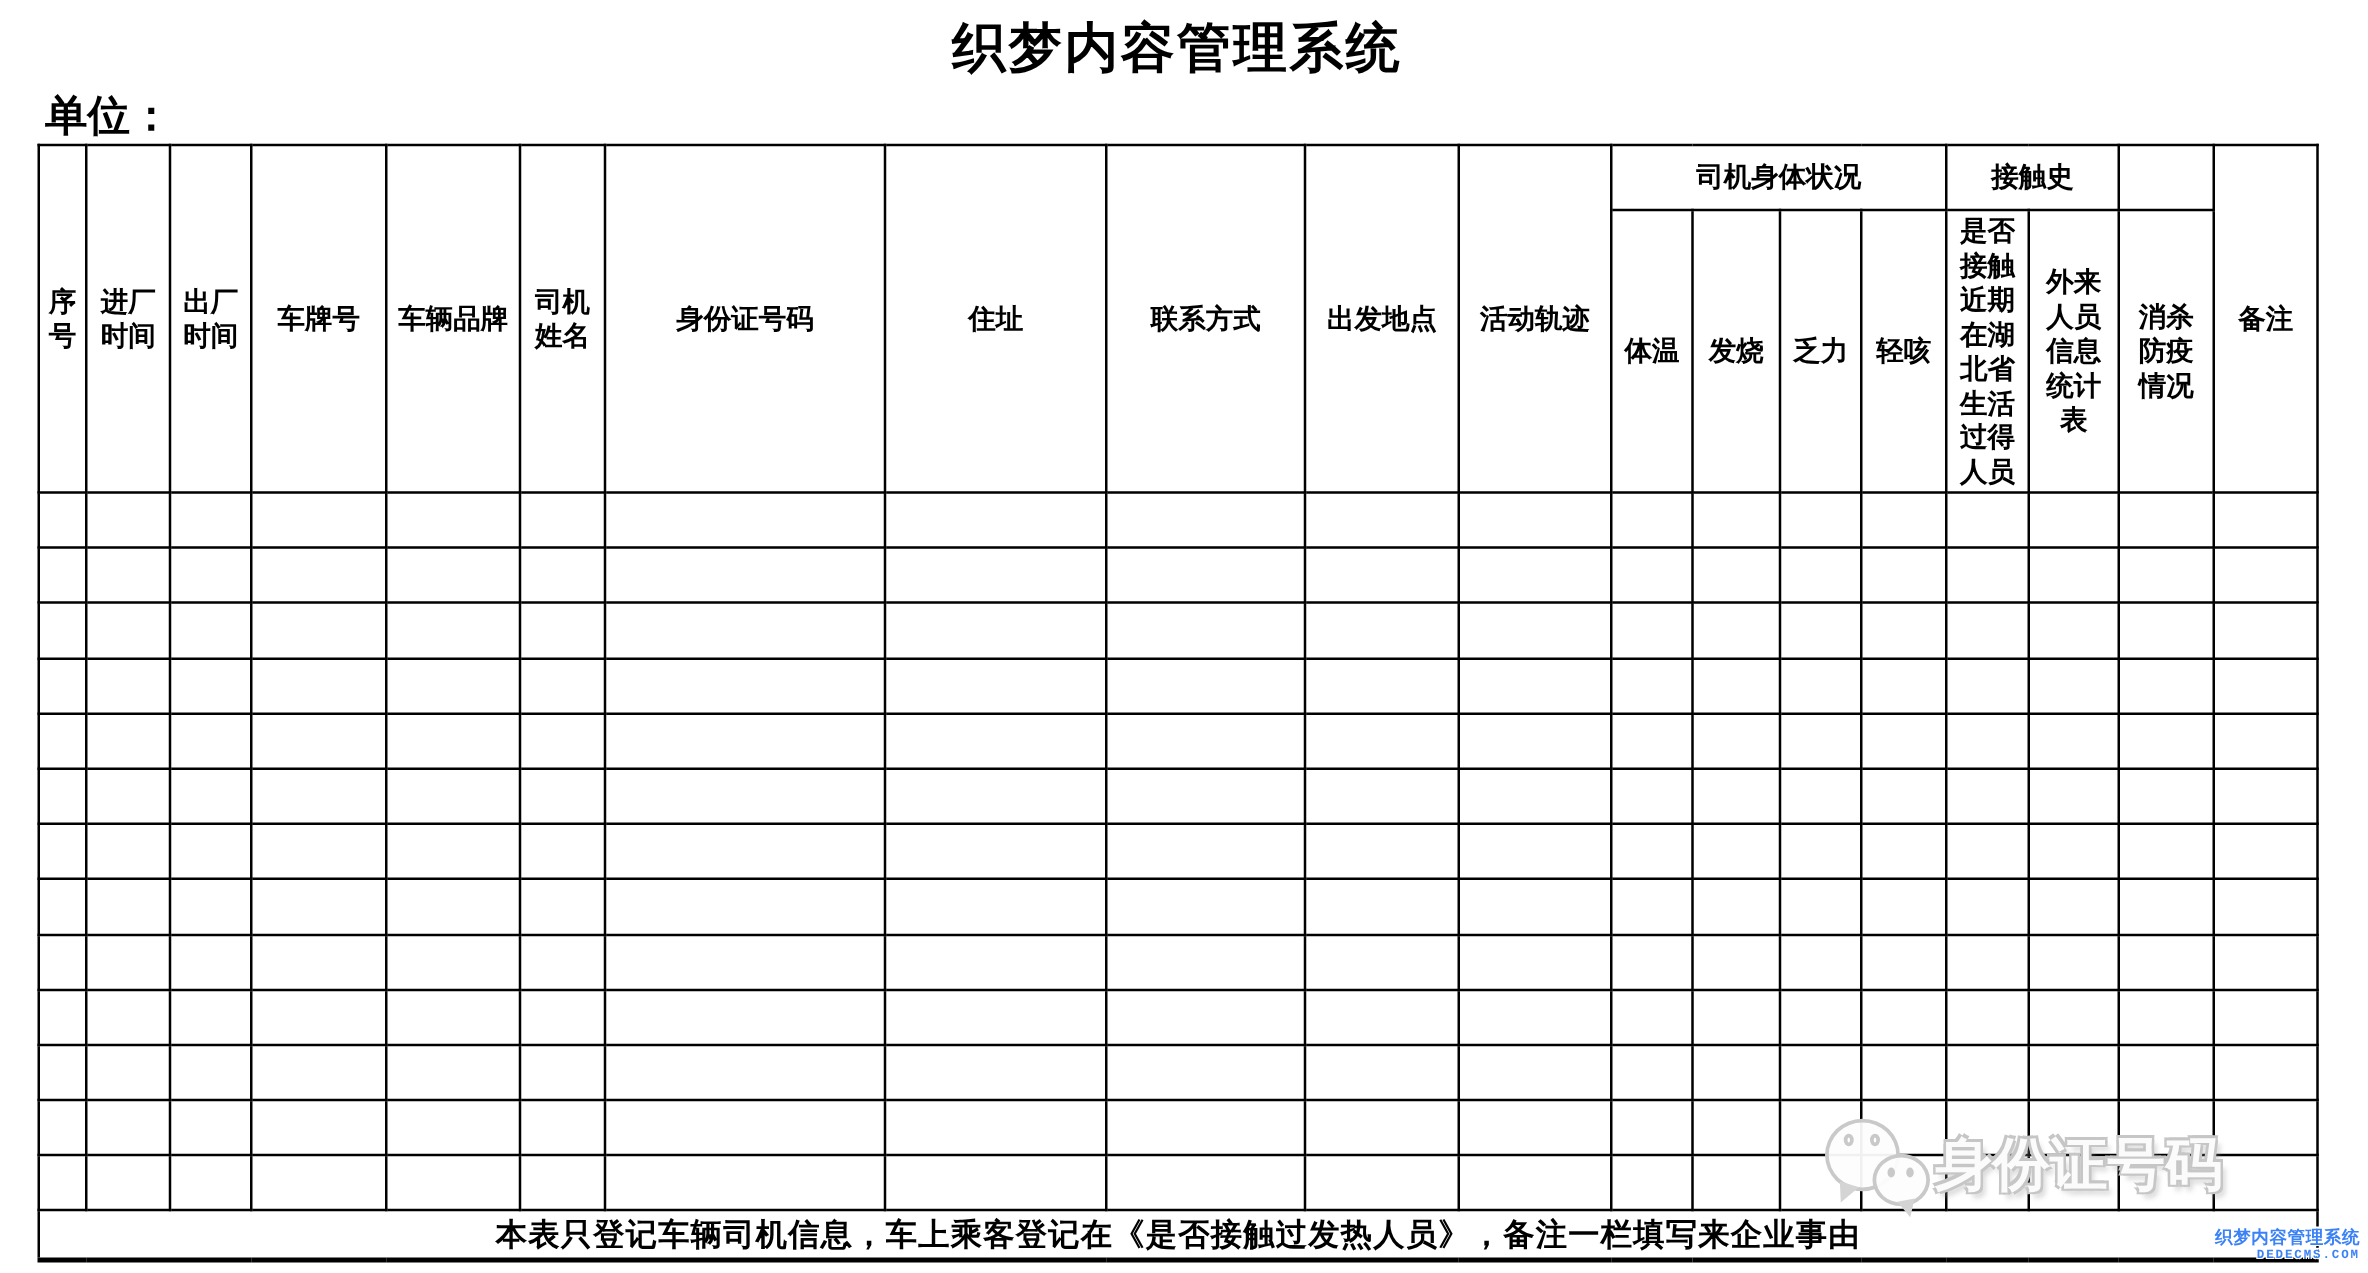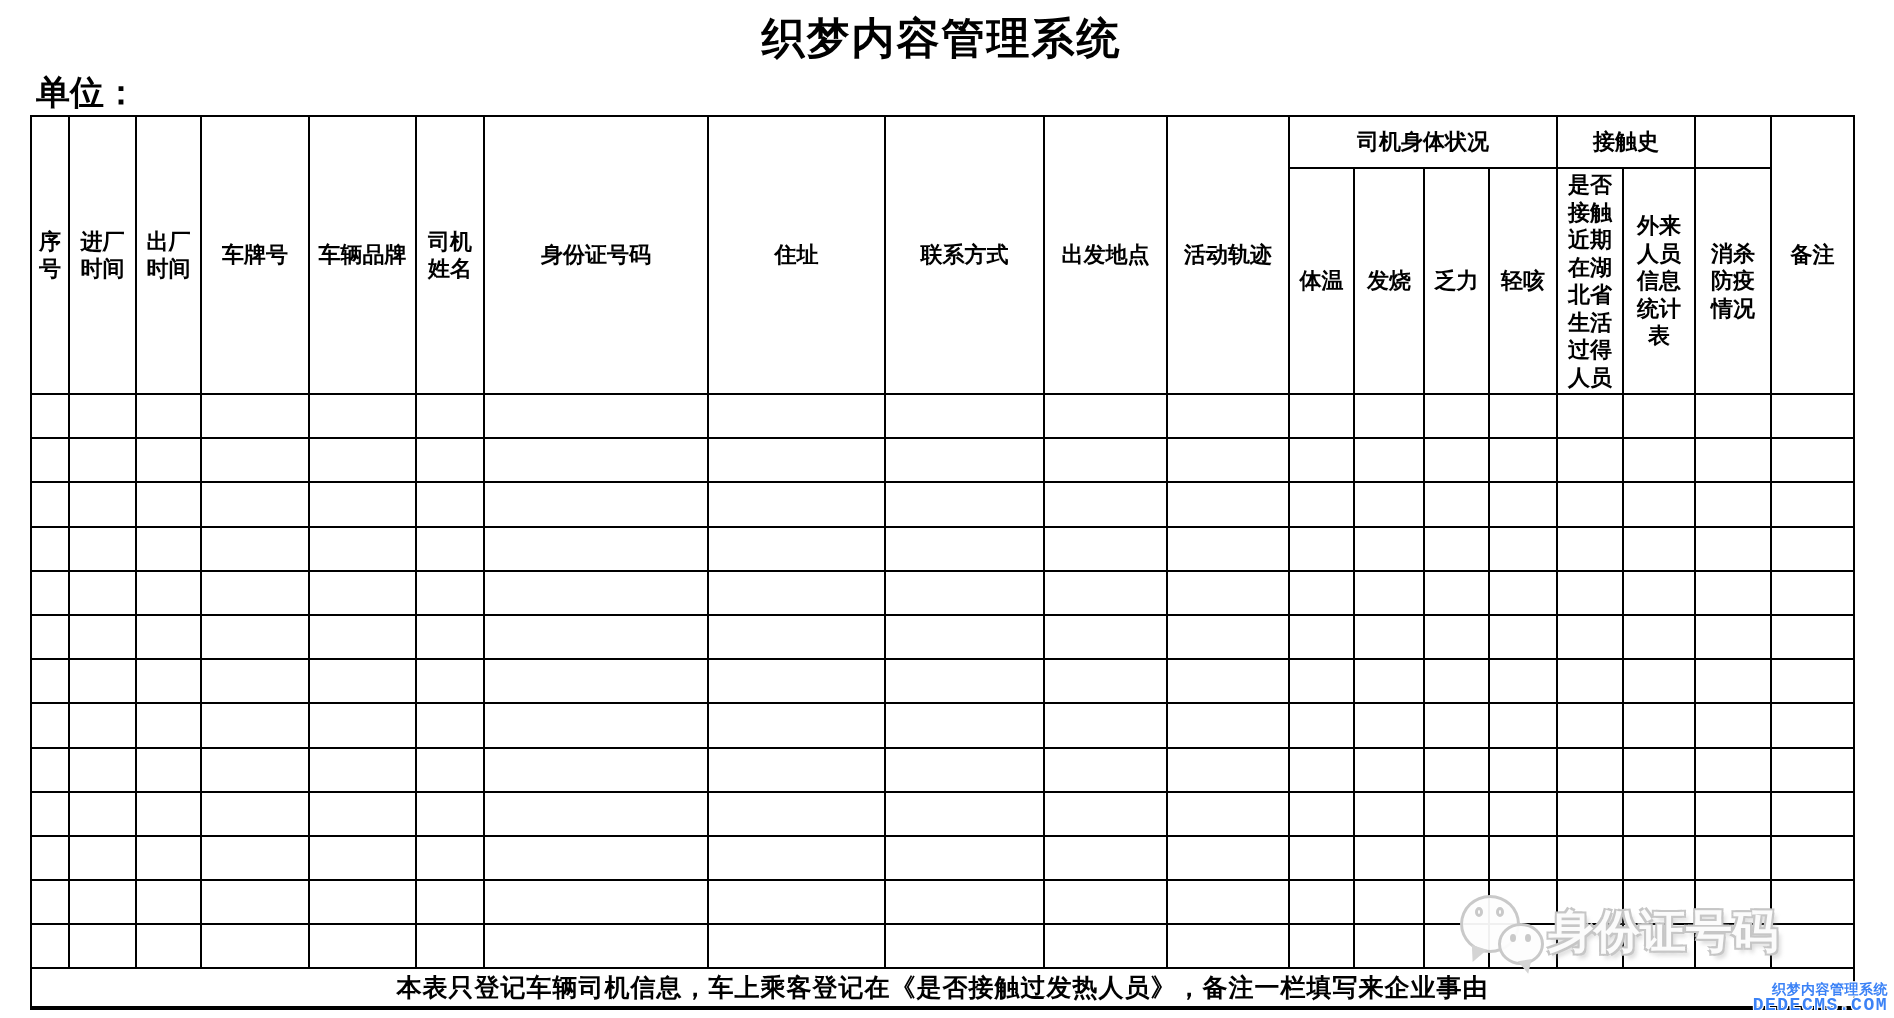--- a/index.html
+++ b/index.html
@@ -57,21 +57,21 @@
   }
   .eye { position:absolute; width:8px; height:10px; background:#fff; border:3px solid #c9c9c9; border-radius:50%; }
   .eye-b1 { left:12px; top:9px; }  .eye-b2 { left:33px; top:9px; }
   .eye-s1 { left:9px;  top:8px; width:6px; height:8px; } .eye-s2 { left:24px; top:8px; width:6px; height:8px; }
   .wm-cms {
     position:absolute; right:6px; top:981px; z-index:7; text-align:right;
     color:#3b82f6; font-weight:bold; line-height:16px;
     text-shadow:1px 1px 0 #fff, -1px -1px 0 #fff, 1px -1px 0 #fff, -1px 1px 0 #fff;
   }
   .wm-cms .cms-line1 { font-size:14px; letter-spacing:0.5px; }
-  .wm-cms .cms-line2 { font-size:18px; letter-spacing:1.5px; font-family:"Liberation Mono", monospace; }
+  .wm-cms .cms-line2 { font-size:10px; letter-spacing:1.5px; font-family:"Liberation Mono", monospace; }
 </style>
 </head>
 <body>
 
 <div class="page">
 
   <div class="doc-title">织梦内容管理系统</div>
   <div class="unit-label">单位：</div>
 
   <table class="main">

